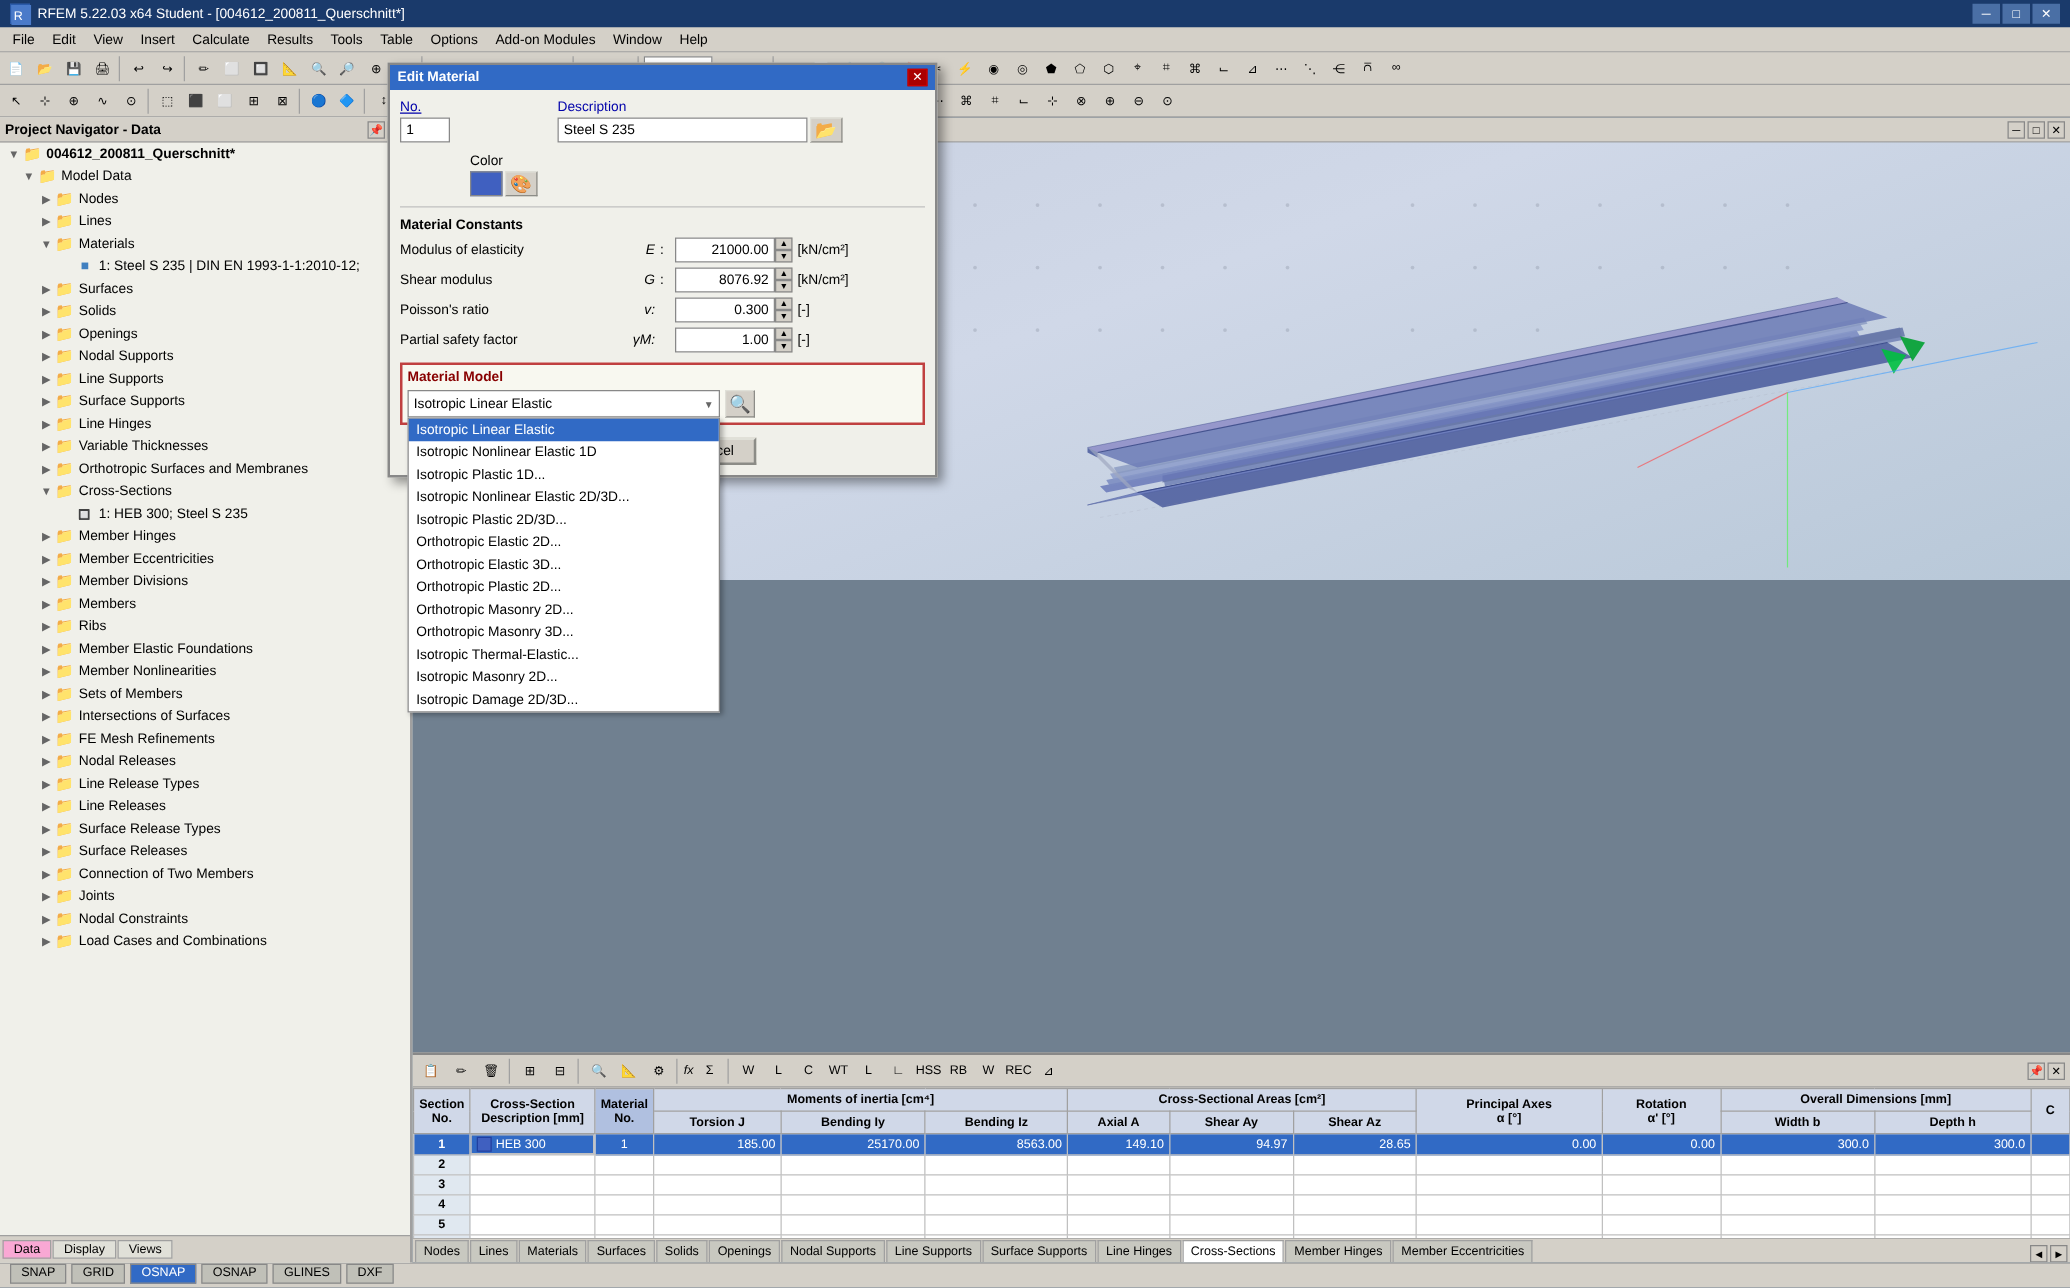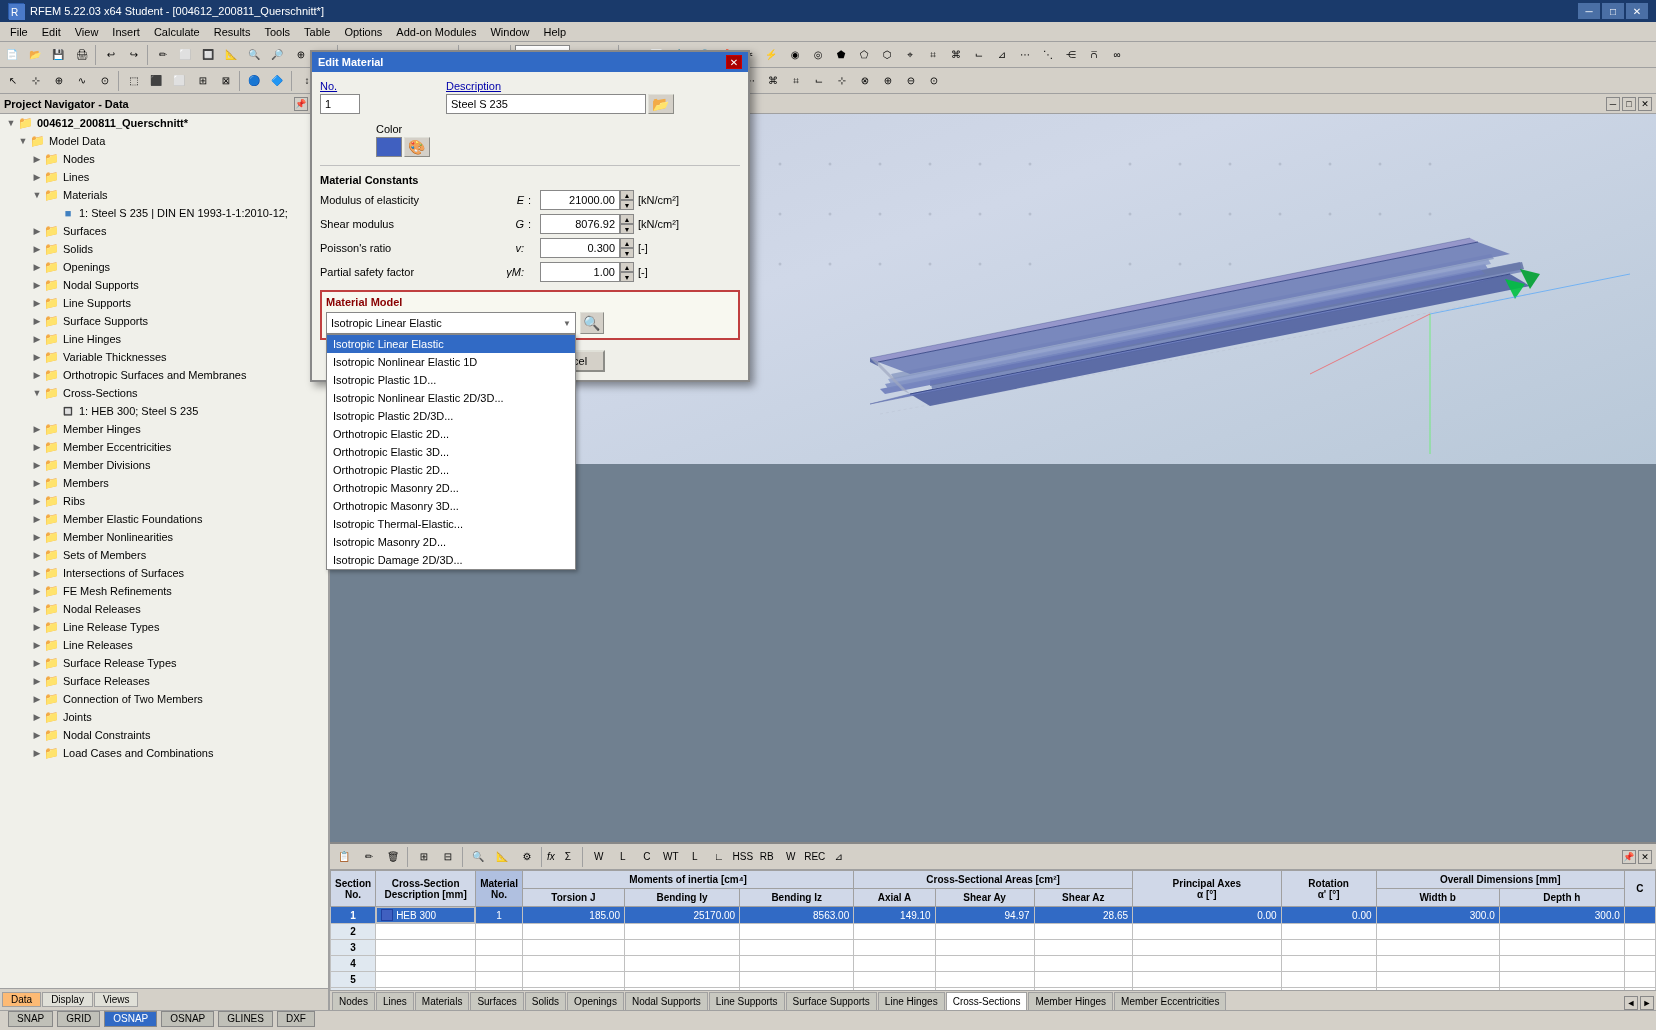--- a/index.html
+++ b/index.html
@@ -28,21 +28,21 @@
     .navigator { width: 330px; background: #f0f0ea; border-right: 2px solid #a0a0a0; display: flex; flex-direction: column; }
     .navigator-header { background: #d4d0c8; border-bottom: 1px solid #a0a0a0; height: 20px; display: flex; align-items: center; justify-content: space-between; padding: 0 4px; font-size: 11px; font-weight: bold; }
     .nav-controls { display: flex; gap: 2px; }
     .nav-btn { width: 14px; height: 14px; background: #d4d0c8; border: 1px solid #888; display: flex; align-items: center; justify-content: center; font-size: 9px; cursor: pointer; }
     .tree-item { display: flex; align-items: center; height: 18px; padding-left: 4px; cursor: pointer; font-size: 11px; }
     .tree-expand { width: 14px; height: 14px; display: inline-flex; align-items: center; justify-content: center; font-size: 9px; color: #666; }
     .tree-icon { width: 16px; height: 16px; margin-right: 3px; display: inline-flex; align-items: center; justify-content: center; }
     .folder-icon { color: #f0c040; font-size: 12px; }
     .nav-bottom-tabs { height: 22px; background: #d4d0c8; border-top: 1px solid #a0a0a0; display: flex; gap: 1px; align-items: center; padding: 2px; }
     .nav-tab { padding: 1px 8px; background: #e0e0d8; border: 1px solid #a0a0a0; font-size: 10px; cursor: pointer; }
-    .nav-tab.active { background: #fdba74; }
+    .nav-tab.active { background: #f9a8d4; }
     
     
     .content-area { flex: 1; display: flex; flex-direction: column; background: #708090; position: relative; overflow: hidden; }
     .viewport-header { background: #d4d0c8; border-bottom: 1px solid #a0a0a0; height: 20px; display: flex; align-items: center; justify-content: space-between; padding: 0 4px; font-size: 10px; }
     .data-table { width: 100%; border-collapse: collapse; font-size: 10px; }
     .data-table th { background: #d0d8e8; border: 1px solid #a0a0a0; padding: 2px 4px; text-align: center; font-weight: bold; white-space: nowrap; height: 18px; }
     .data-table td { border: 1px solid #c0c0c0; padding: 1px 4px; height: 16px; white-space: nowrap; }
     .data-table tr.selected td { background: #316ac5; color: white; }
     .data-table td.row-num { background: #e0e8f0; text-align: center; font-weight: bold; }
     
@@ -784,21 +784,21 @@
           <input type="text" class="dialog-input dialog-input-sm" value="1" style="width: 40px;">
         </div>
         <div style="display:flex; flex-direction:column; gap:2px;">
           <span style="font-size:11px;margin-top:43px;">Color</span>
           <div style="display:flex; gap:2px;">
             <div class="color-swatch"></div>
             <button class="img-btn">🎨</button>
           </div>
         </div>
         <div style="display:flex; flex-direction:column; gap:2px; flex:1;">
-          <span style="font-size:11px; color:#00a; text-decoration:underline;">Description</span>
+          <span style="font-size:11px; color:#00a; ">Description</span>
           <div style="display:flex; gap:2px;">
             <input type="text" class="dialog-input" value="Steel S 235" style="width: 200px;">
             <button class="img-btn">📂</button>
           </div>
         </div>
       </div>
 
       <div class="dialog-section">Material Constants</div>
 
       <div class="prop-row">

